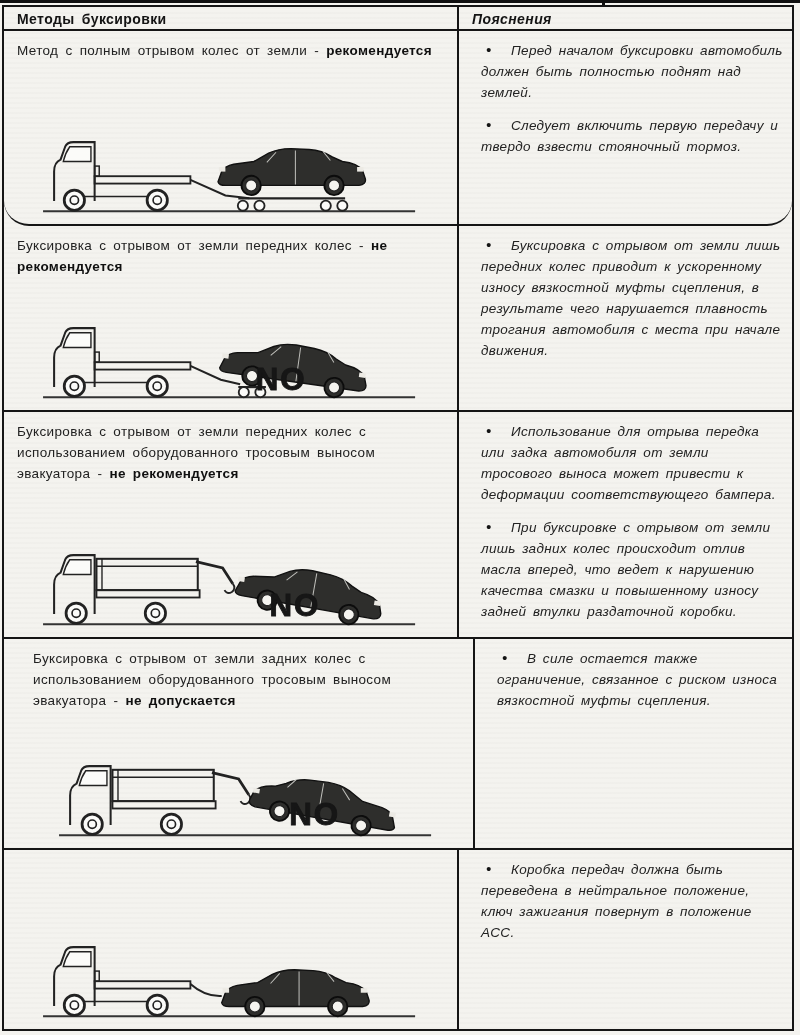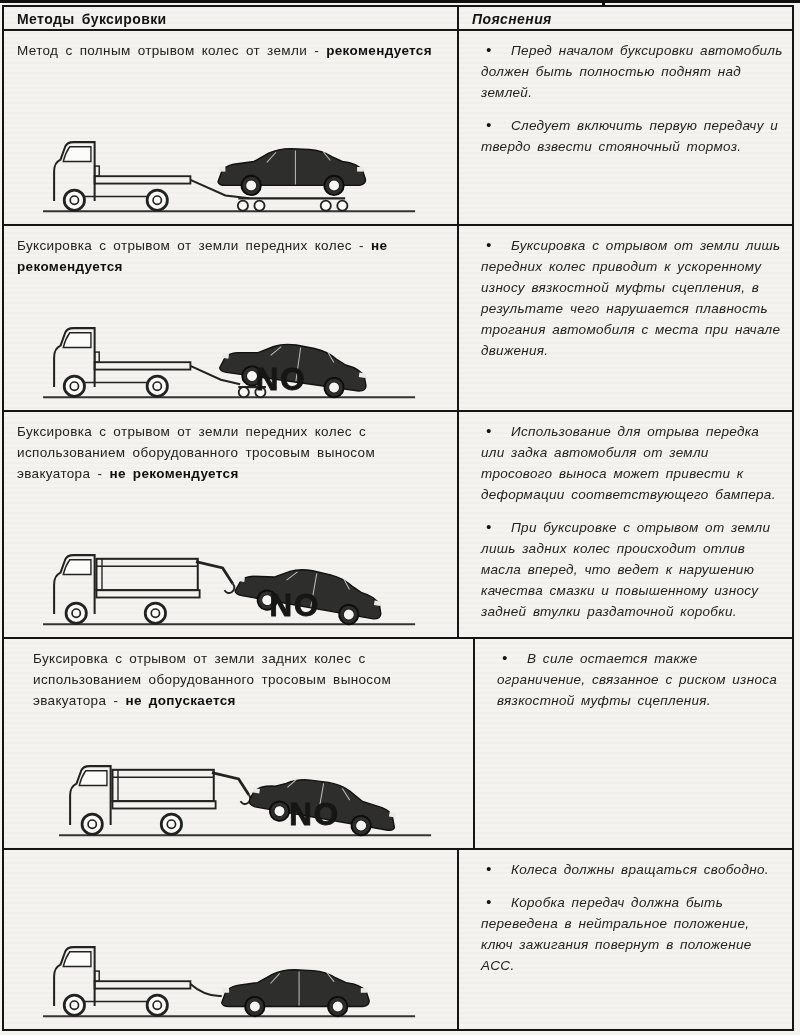--- a/index.html
+++ b/index.html
@@ -20,21 +20,21 @@
       repeating-linear-gradient(0deg, rgba(60,60,55,0.02) 0 2px, transparent 2px 5px),
       #f4f3ef;
   }
   .trow{
     display:grid;
     grid-template-columns:455px 1fr;
     border-bottom:2px solid #151515;
   }
   .trow:last-child{border-bottom:none;}
   .thead{height:22px;}
-  .trow.r1{height:193px;}
+  .trow.r1{height:193px;border-radius:25px;}
   .trow.r2{height:184px;}
   .trow.r3{height:225px;}
   .trow.r4{height:209px;padding-left:16px;}
   .trow.r5{height:179px;}
   .cell{overflow:hidden;}
   .cell.left{border-right:2px solid #151515;display:flex;flex-direction:column;}
   .cell.right{padding:8px 8px 0 10px;font-style:italic;}
   .hdr{
     display:block;
     font-weight:bold;font-size:14px;line-height:20px;
@@ -273,19 +273,18 @@
               <rect x="155" y="21" width="7" height="5" fill="#eceae4"></rect>
               <circle cx="40" cy="41" r="10.5" fill="#2e2e2c" stroke="#0c0c0c" stroke-width="2"></circle>
               <circle cx="40" cy="41" r="6" fill="#f5f4f0" stroke="#222" stroke-width="1.2"></circle>
               <circle cx="130" cy="41" r="10.5" fill="#2e2e2c" stroke="#0c0c0c" stroke-width="2"></circle>
               <circle cx="130" cy="41" r="6" fill="#f5f4f0" stroke="#222" stroke-width="1.2"></circle>
             </g>
           </svg>
         </div>
       </div>
       <div class="cell right">
-        <p class="bullet">Колеса должны вращаться свободно.</p>
         <p class="bullet">Коробка передач должна быть переведена в нейтральное положение, ключ зажигания повернут в положение ACC.</p>
       </div>
     </div>
 
   </div>
 </div>
 
 </body></html>

